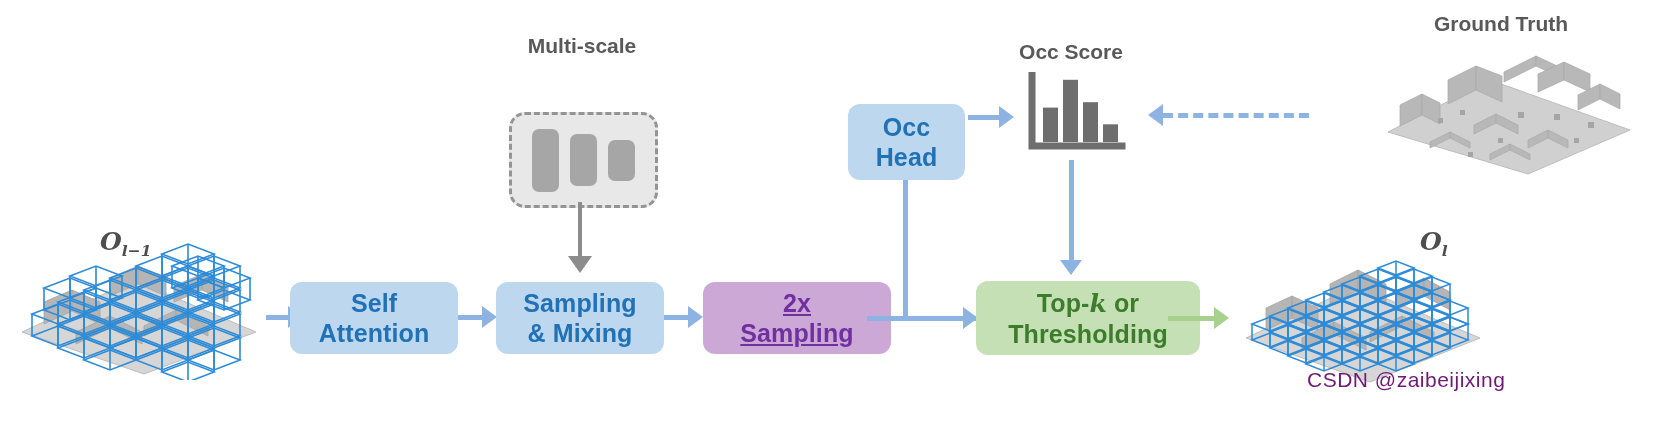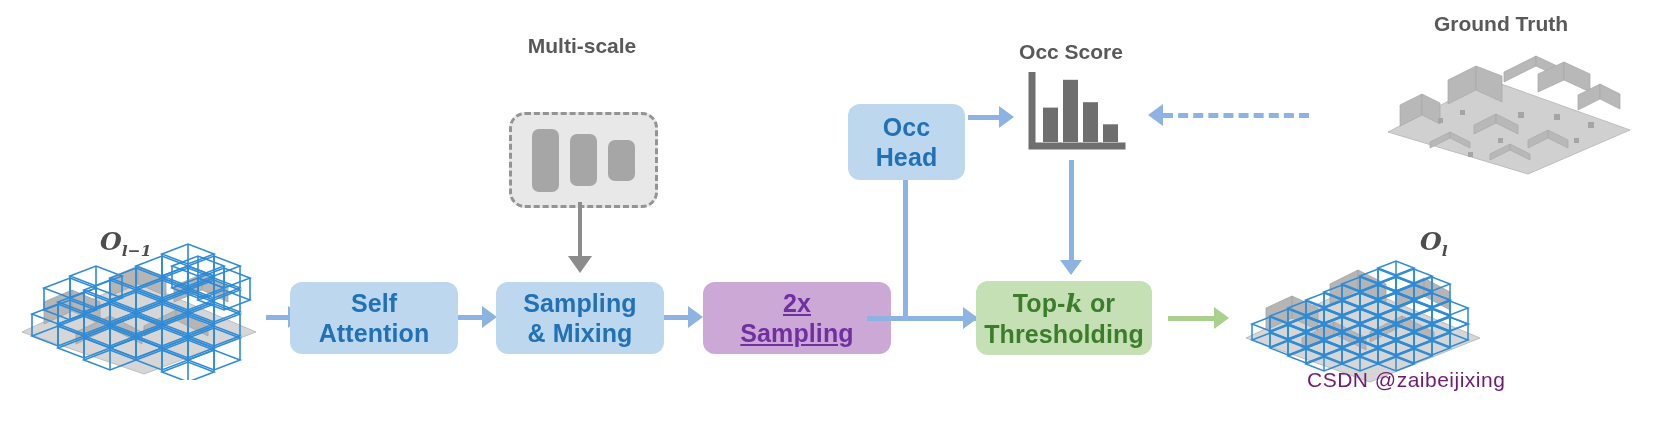--- a/index.html
+++ b/index.html
@@ -276,21 +276,21 @@
         <rect x="140" y="60" width="6" height="6"></rect>
         <rect x="176" y="62" width="6" height="6"></rect>
         <rect x="210" y="70" width="6" height="6"></rect>
         <rect x="120" y="86" width="5" height="5"></rect>
         <rect x="90" y="100" width="5" height="5"></rect>
         <rect x="196" y="86" width="5" height="5"></rect>
       </g>
     </svg>
   </div>
 
-  <div class="pbox box-green" style="left:976px;top:281px;width:176px;height:74px;">
+  <div class="pbox box-green" style="left:976px;top:281px;width:224px;height:74px;">
     <span class="l1" style="font-style:normal;">Top-<i style="font-family:'DejaVu Serif',serif;">k</i> or</span>
     <span class="l2">Thresholding</span>
   </div>
 
   <div class="line line-green line-h" style="left:1168px;top:316px;width:48px;"></div>
   <div class="arrowhead ah-right-green" style="left:1214px;top:307px;"></div>
 
   <div class="mathlabel abs" style="left:1420px;top:199px;">
     <span>O</span><sub>l</sub>
   </div>

